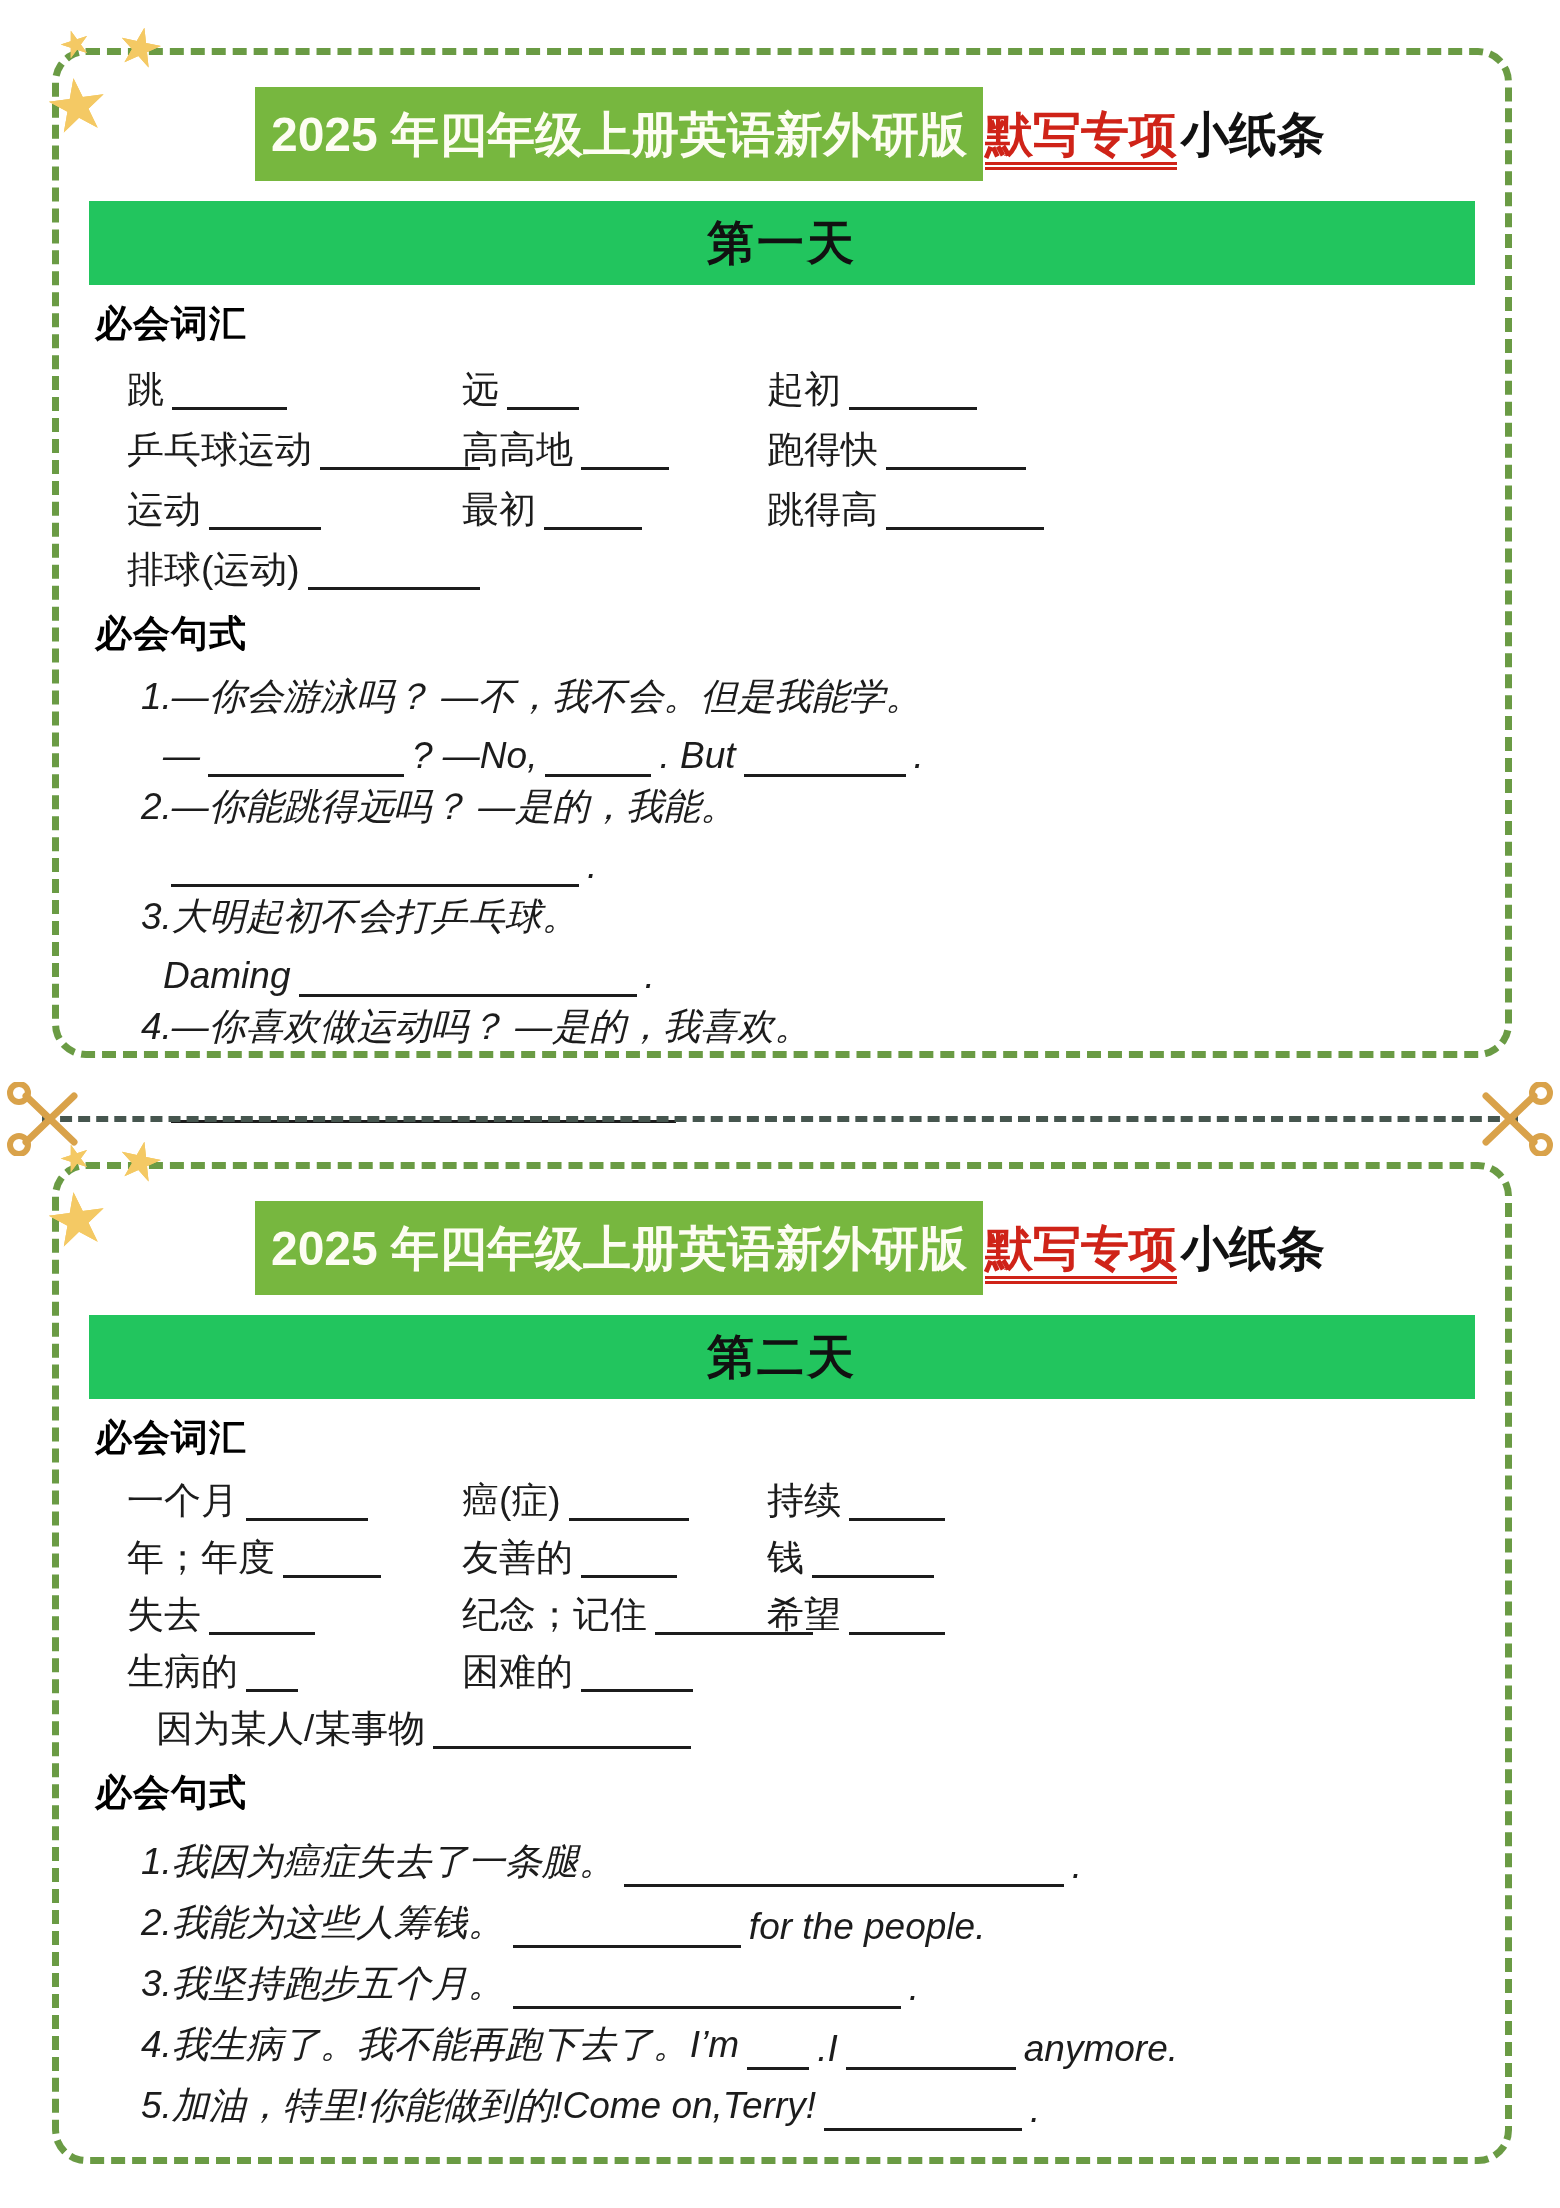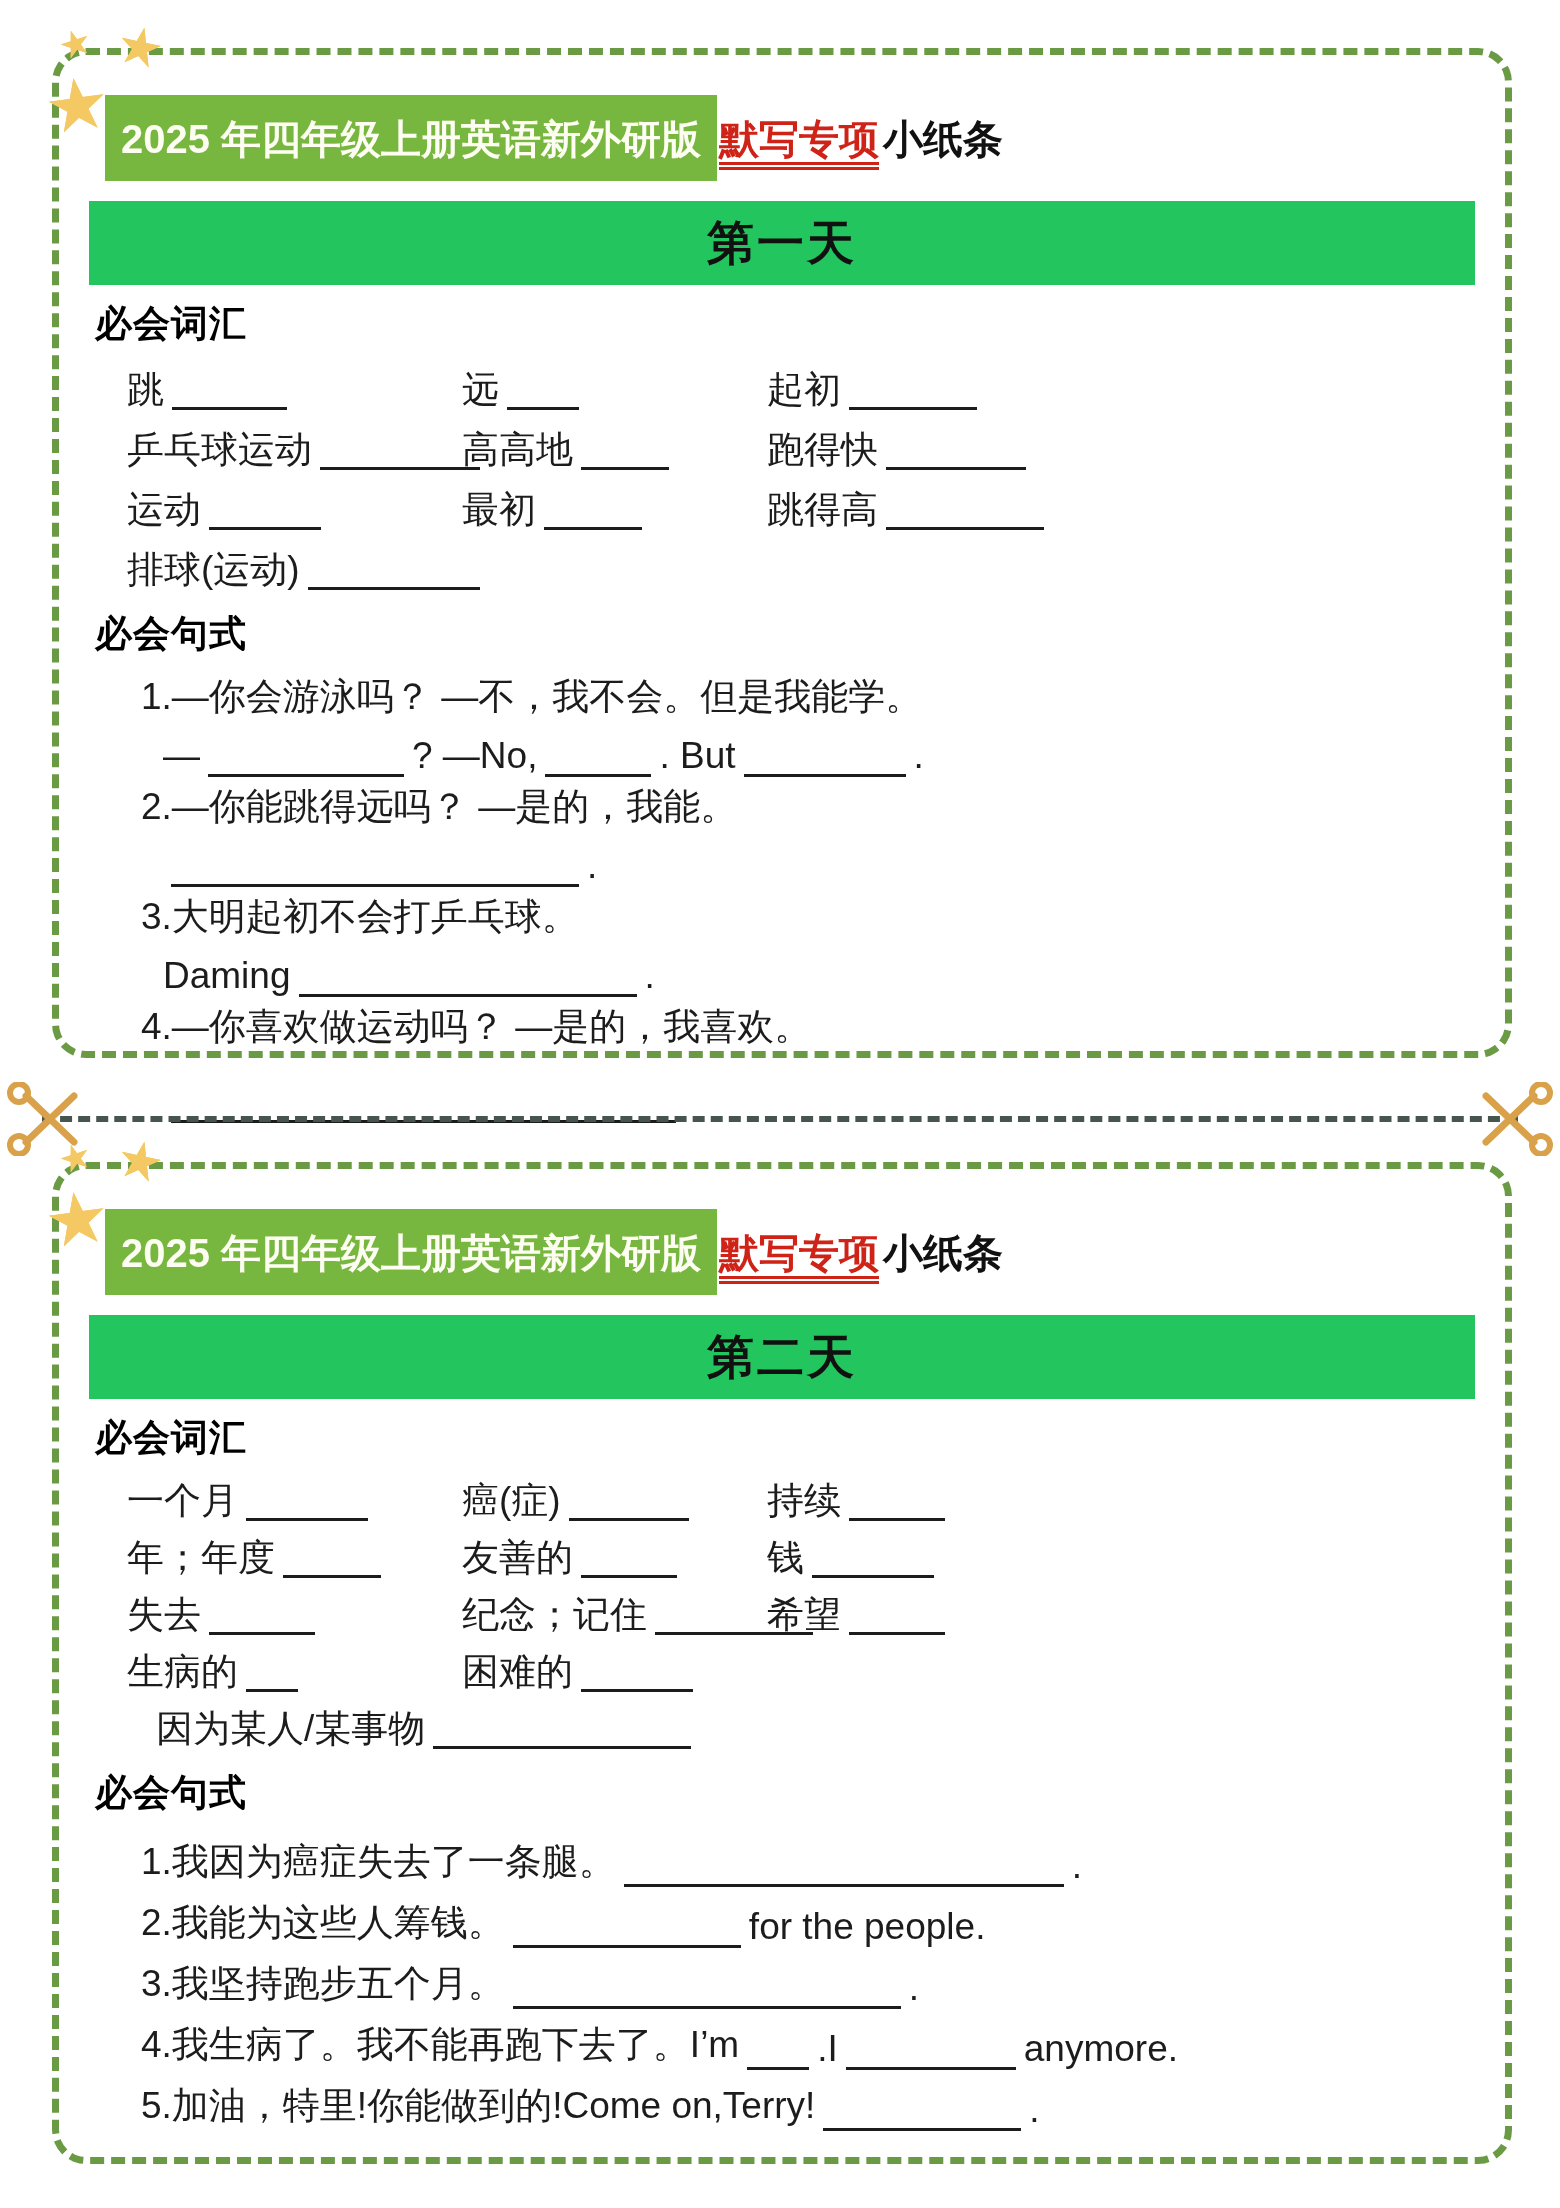--- a/index.html
+++ b/index.html
@@ -15,22 +15,22 @@
     padding:26px 30px 10px 30px;
   }
   #card1{top:48px;height:1010px;}
   #card2{top:1162px;height:1002px;}
   .stars{position:absolute;left:-22px;top:-40px;width:180px;height:150px;pointer-events:none;}
   .star{position:absolute;color:#f4c964;text-shadow:0 0 0 #f4c964;}
   .star.s1{left:22px;top:8px;font-size:36px;transform:rotate(-18deg);}
   .star.s2{left:80px;top:2px;font-size:52px;transform:rotate(12deg);}
   .star.s3{left:8px;top:48px;font-size:72px;transform:rotate(-8deg);}
   .title-row{
-    margin:14px 0 0 16px;font-size:40px;font-weight:bold;
-    line-height:1.0;white-space:nowrap;
+    margin:6px 0 0 16px;font-size:48px;font-weight:bold;
+    line-height:1.0;white-space:nowrap;text-align:center;
   }
   .t-green{background:#77b73f;color:#fdfdf2;padding:24px 16px 22px 16px;display:inline-block;}
   .t-red{color:#cf2318;display:inline-block;border-bottom:8px double #cf2318;padding-bottom:3px;margin-left:2px;}
   .t-black{color:#111111;display:inline-block;margin-left:4px;}
   .day-band{
     margin-top:20px;background:#22c55e;height:84px;
     display:flex;align-items:center;justify-content:center;
     font-size:47px;font-weight:bold;color:#111111;letter-spacing:3px;
   }
   .sec-label{
@@ -38,21 +38,21 @@
     color:#000000;letter-spacing:1px;
   }
   .vocab{margin:6px 0 0 38px;}
   .vocab-row{
     display:grid;grid-template-columns:335px 305px auto;
     align-items:end;height:60px;font-size:37px;
   }
   #card2 .vocab-row{height:57px;}
   .vocab-cell{white-space:nowrap;}
   .vocab-cell.spanall{grid-column:1 / -1;margin-left:29px;}
-  .sentences{margin:8px 0 0 52px;font-size:37px;}
+  .sentences{margin:8px 0 0 52px;font-size:37px;font-style:italic;}
   .s-line{height:55px;display:flex;align-items:flex-end;white-space:nowrap;}
   #card2 .s-line{height:61px;}
   .s-line.ind{margin-left:22px;}
   .s-line.gap{margin-top:16px;}
   .blank{
     display:inline-block;border-bottom:3px solid #1c1c1c;
     height:30px;margin:0 8px;vertical-align:-8px;flex:0 0 auto;
   }
   .divider{
     position:absolute;top:1072px;left:0;width:1560px;height:92px;

